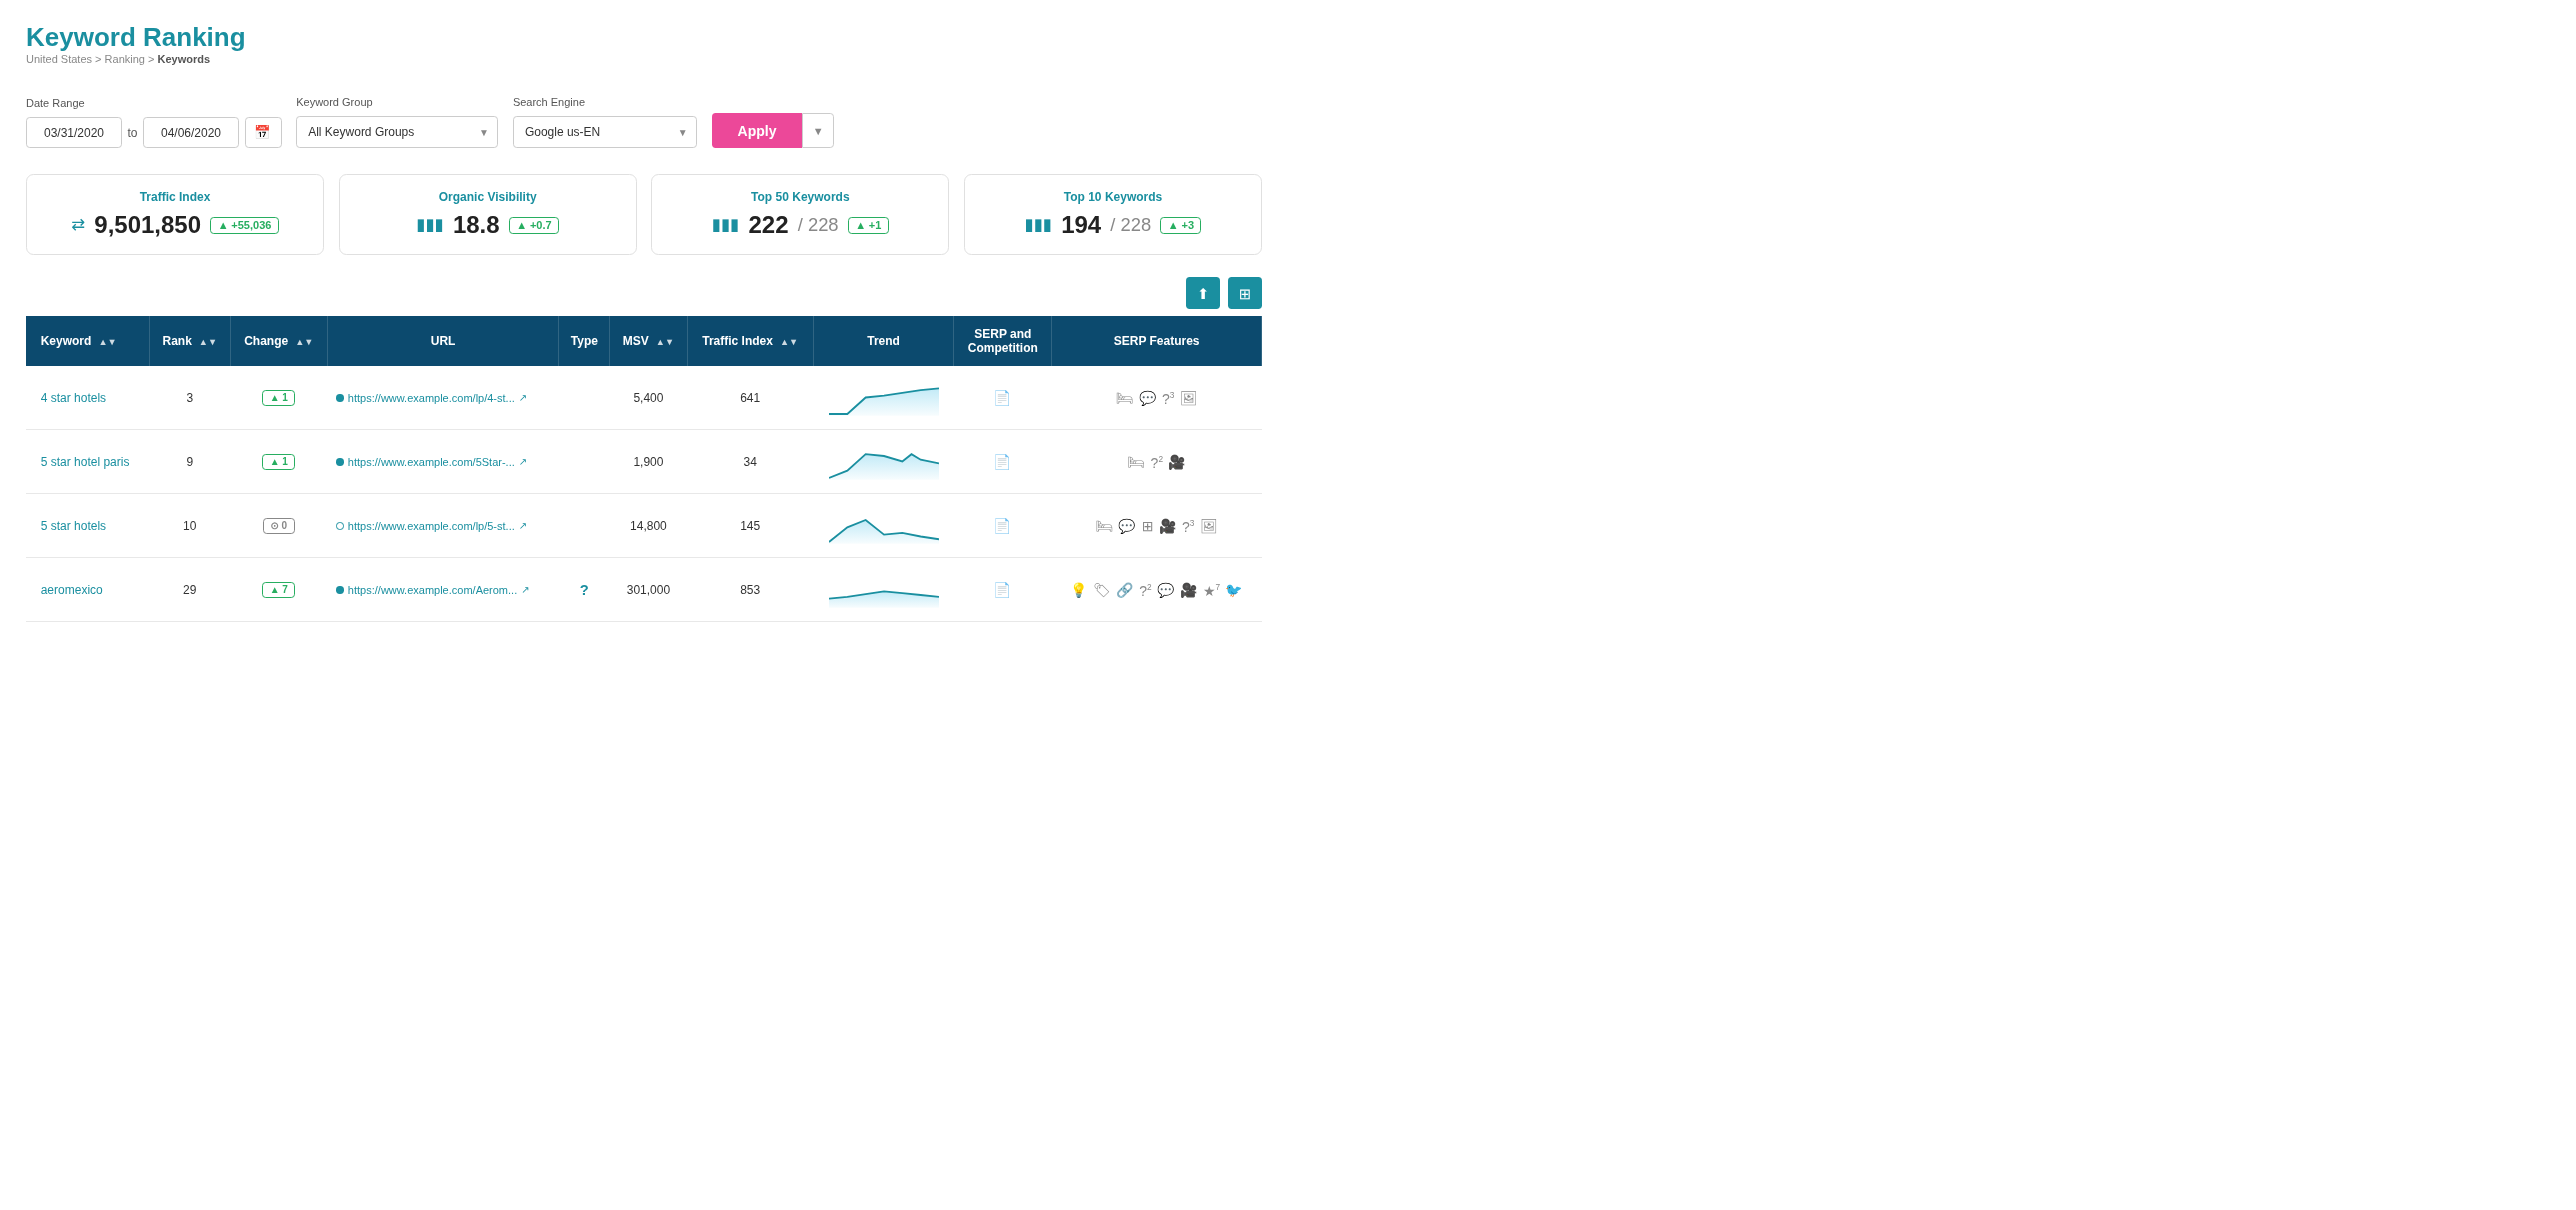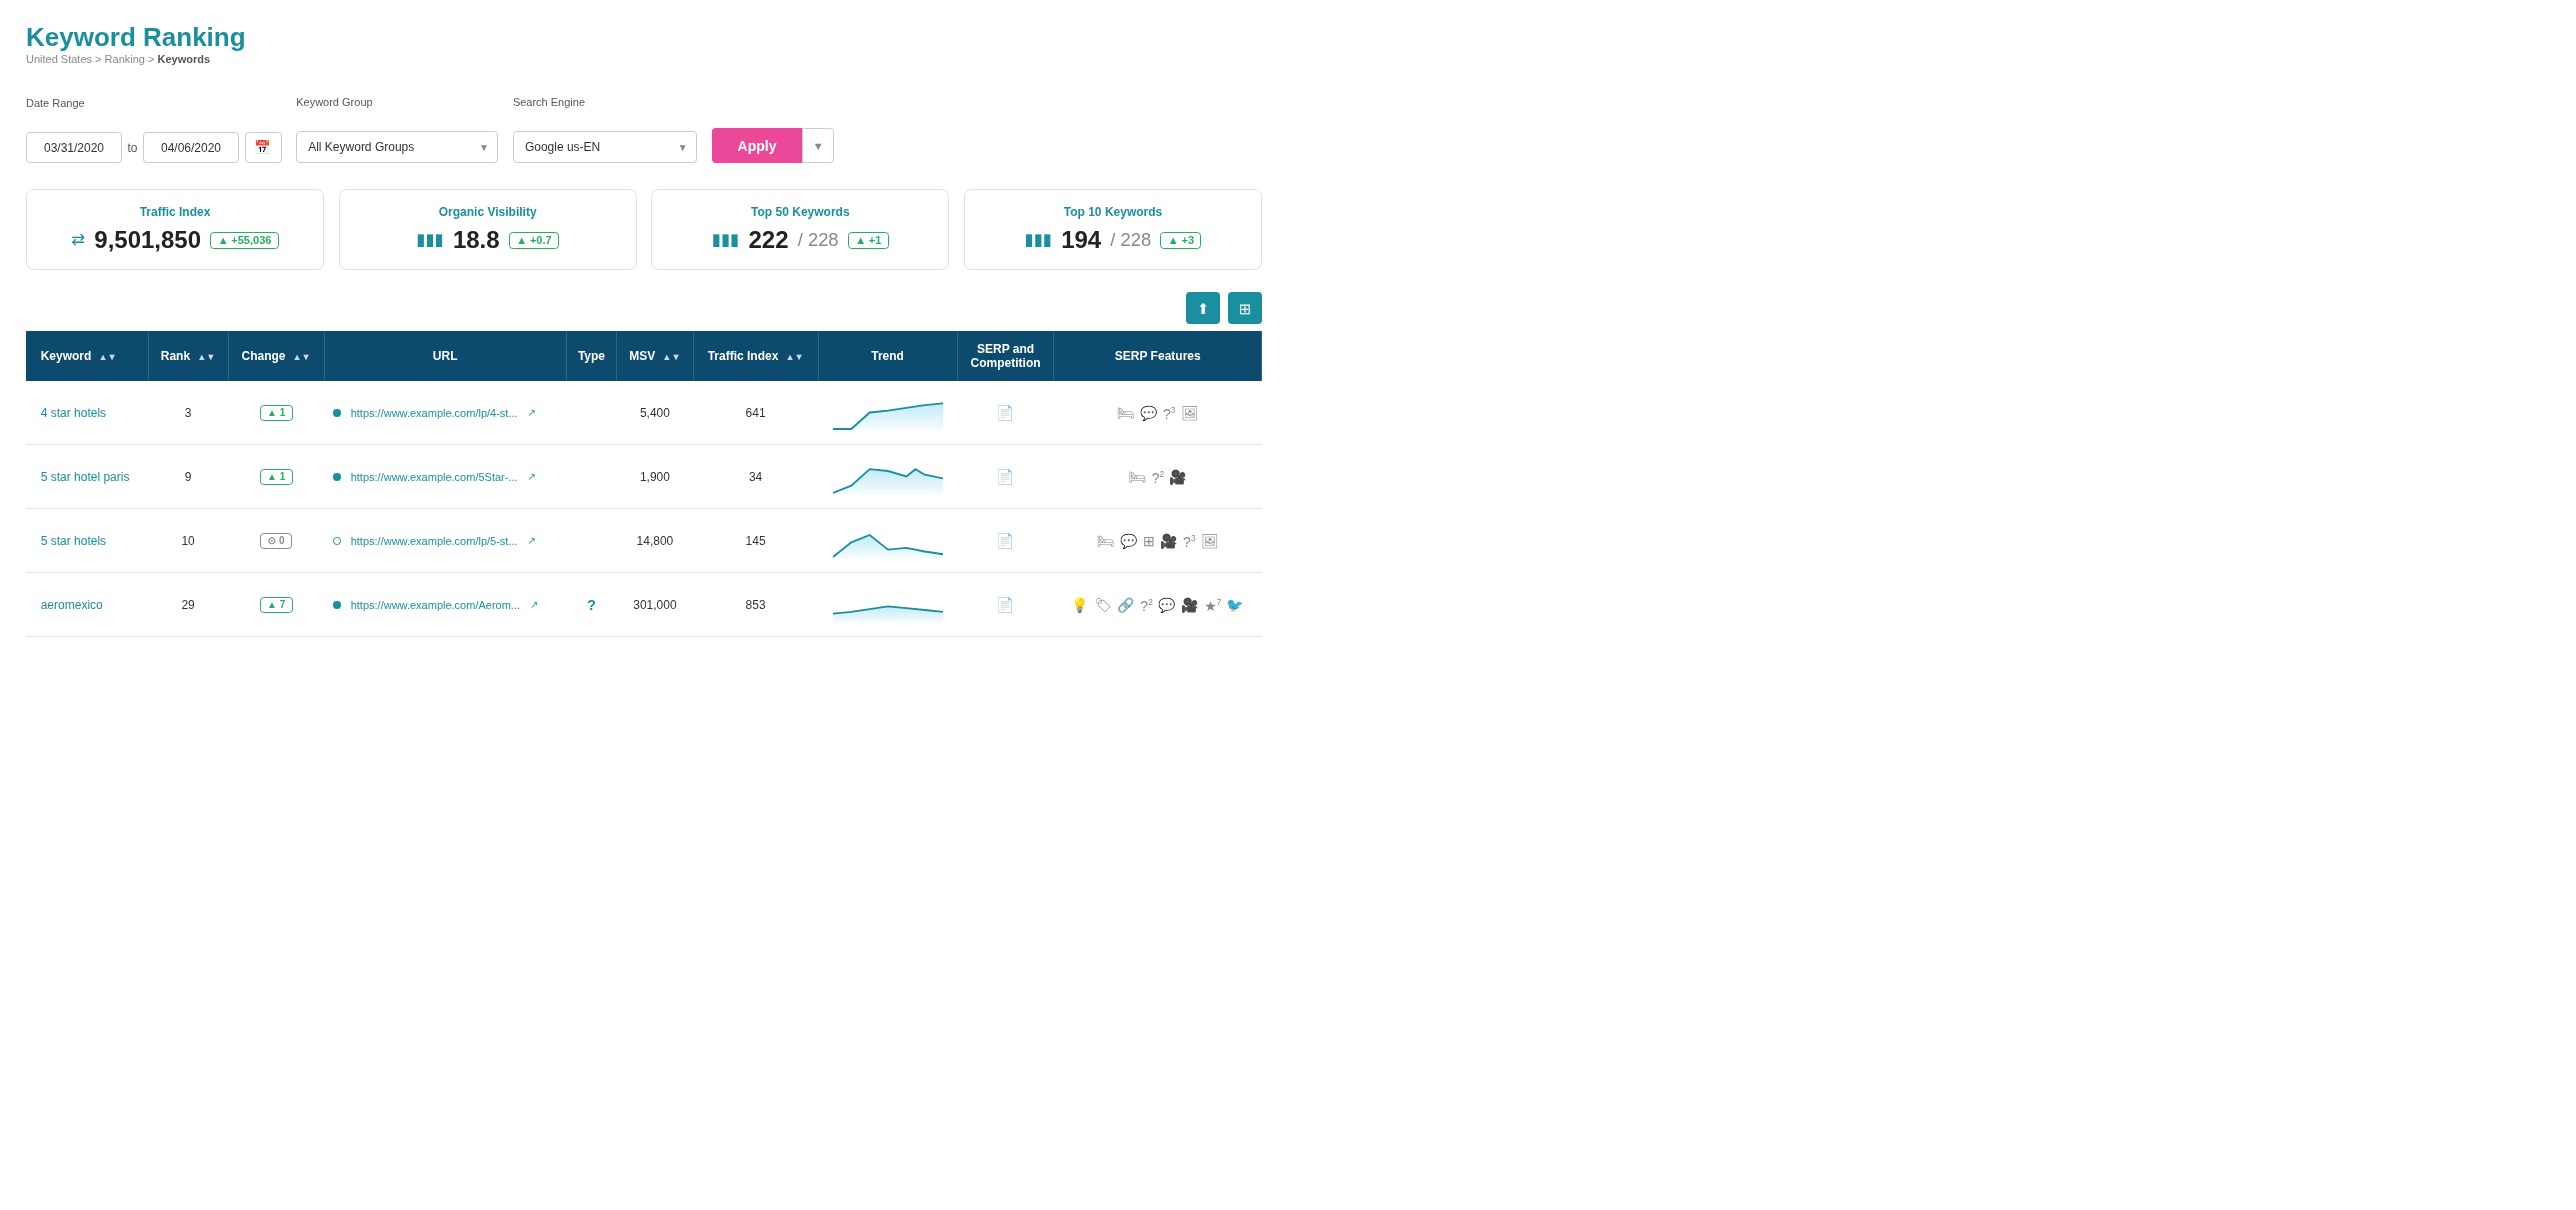--- a/index.html
+++ b/index.html
@@ -3,21 +3,21 @@
   <meta charset="utf-8">
   <style>
     * { box-sizing: border-box; margin: 0; padding: 0; }
     body { font-family: -apple-system, BlinkMacSystemFont, 'Segoe UI', Arial, sans-serif; background: #fff; color: #333; font-size: 13px; }
     .page { padding: 22px 26px; max-width: 1288px; }
     .page-title { font-size: 26px; font-weight: 700; color: #1a8fa0; margin-bottom: 0; }
     .breadcrumb { font-size: 11px; color: #888; margin-bottom: 22px; }
     .breadcrumb span { color: #888; }
     .breadcrumb strong { color: #555; font-weight: 600; }
     .filters-row { display: flex; align-items: flex-end; gap: 14.7px; margin-bottom: 26px; flex-wrap: wrap; }
-    .filter-group { display: flex; flex-direction: column; gap: 23px; }
+    .filter-group { display: flex; flex-direction: column; gap: 8px; }
     .filter-label { font-size: 11px; color: #555; }
     .date-range-wrapper { display: flex; align-items: center; gap: 5.5px; }
     .date-input { border: 0.9px solid #ccc; border-radius: 3.7px; padding: 7.4px 11px; font-size: 12px; color: #333; width: 96px; text-align: center; }
     .date-sep { font-size: 12px; color: #555; }
     .cal-btn { border: 0.9px solid #ccc; border-radius: 3.7px; padding: 7.4px 9.2px; background: #fff; cursor: pointer; color: #555; }
     .select-wrapper { position: relative; display: inline-block; }
     .select-wrapper select { appearance: none; border: 0.9px solid #ccc; border-radius: 3.7px; padding: 8.3px 33px 8.3px 11px; font-size: 12px; color: #333; background: #fff; cursor: pointer; min-width: 202px; }
     .select-arrow { position: absolute; right: 9.2px; top: 50%; transform: translateY(-50%); pointer-events: none; color: #888; font-size: 10px; }
     .apply-btn { background: #ec4899; color: #fff; border: none; border-radius: 3.7px 0 0 3.7px; padding: 8.3px 26px; font-size: 14px; font-weight: 600; cursor: pointer; height: 35px; text-align: center; }
     .apply-dropdown { background: #fff; border: 0.9px solid #ccc; border-radius: 0 3.7px 3.7px 0; padding: 8.3px 9.2px; cursor: pointer; height: 35px; display: flex; align-items: center; }
@@ -37,21 +37,21 @@
     thead tr { background: #0c4a6e; color: #fff; }
     thead th { padding: 11px 9.2px; font-size: 12px; font-weight: 600; text-align: center; border-right: 0.9px solid rgba(255,255,255,0.15); cursor: pointer; white-space: nowrap; }
     thead th:first-child { text-align: left; padding-left: 14.7px; }
     thead th .sort-icon { font-size: 9.2px; margin-left: 3.7px; opacity: 0.8; }
     tbody tr { border-bottom: 0.9px solid #e8e8e8; }
     tbody td { padding: 13px 9.2px; text-align: center; font-size: 12px; color: #333; vertical-align: middle; }
     tbody td:first-child { text-align: left; padding-left: 14.7px; }
     .kw-link { color: #1a8fa0; text-decoration: none; font-size: 12px; }
     .change-badge { border: 1.4px solid #27ae60; border-radius: 3.7px; color: #27ae60; font-size: 10px; font-weight: 600; padding: 1.8px 6.4px; display: inline-flex; align-items: center; gap: 2.8px; white-space: nowrap; }
     .change-badge.neutral { border-color: #888; color: #888; }
-    .url-cell { display: flex; align-items: center; gap: 10px; }
+    .url-cell { display: flex; align-items: center; gap: 4px; }
     .url-dot { width: 7.4px; height: 7.4px; border-radius: 50%; background: #1a8fa0; flex-shrink: 0; }
     .url-dot.empty { background: transparent; border: 1.4px solid #1a8fa0; }
     .url-text { color: #1a8fa0; font-size: 11px; max-width: 184px; overflow: hidden; text-overflow: ellipsis; white-space: nowrap; }
     .ext-link { color: #1a8fa0; font-size: 10px; cursor: pointer; }
     .question-mark { color: #1a8fa0; font-size: 14.7px; font-weight: 700; }
     .trend-cell { display: flex; align-items: center; justify-content: center; }
     .serp-icon { color: #1a8fa0; font-size: 14.7px; }
     .serp-features { display: flex; align-items: center; gap: 5.5px; justify-content: center; flex-wrap: wrap; }
     .sf-icon { color: #888; font-size: 14px; position: relative; }
     .sf-sup { font-size: 8.3px; color: #888; vertical-align: super; }

